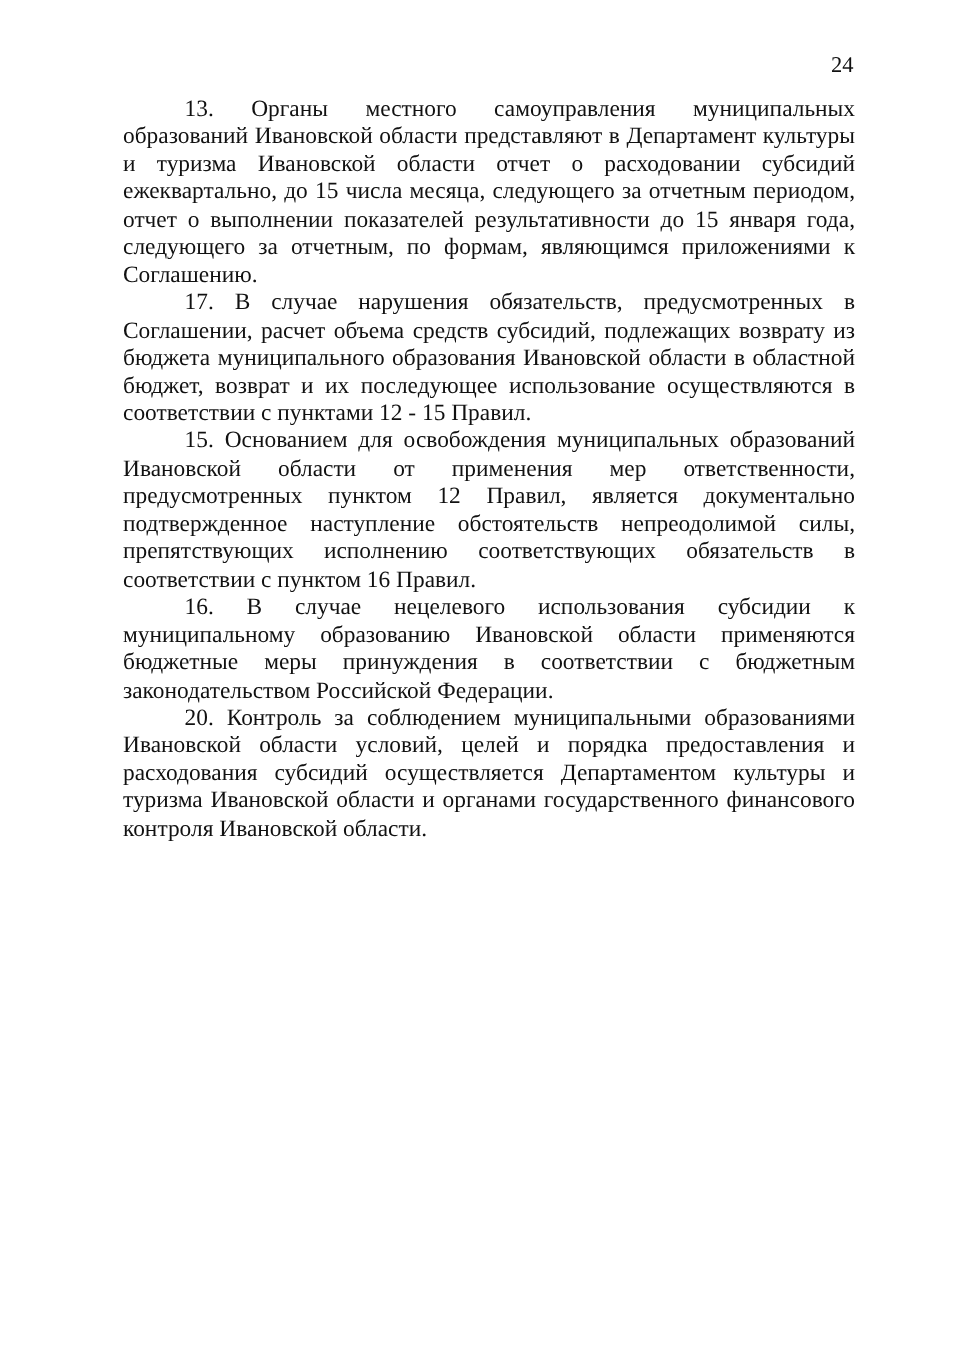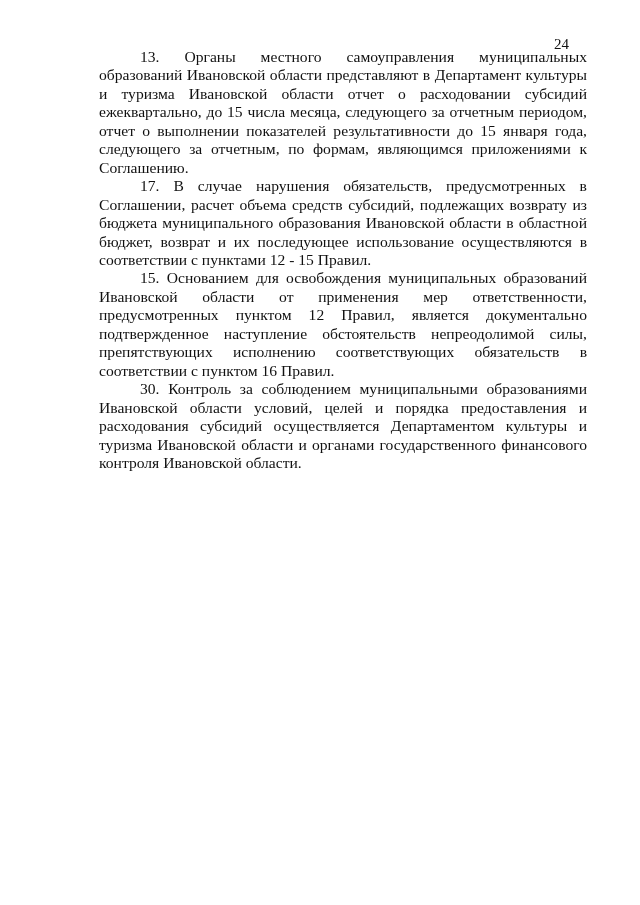--- a/index.html
+++ b/index.html
@@ -8,32 +8,33 @@
     position: absolute; left: 0; top: 0; width: 640px; height: 905px;
     background: #ffffff;
     font-family: "Liberation Serif", "DejaVu Serif", serif;
     color: #111111;
   }
   .page-number {
     position: absolute; top: 35px; right: 71px;
     font-size: 15px; line-height: 18px;
   }
   .content {
-    position: absolute; left: 82px; top: 48px; width: 488px;
-    font-size: 15.6px; line-height: 18.45px; margin-left: 17px;
+    position: absolute; left: 82px; top: 64px; width: 488px;
+    font-size: 15.6px; line-height: 18.45px;
   }
   .para {
     margin: 0; text-align: justify; text-indent: 41px;
     hyphens: none;
   }
 </style>
 </head>
 <body>
 
 <div class="page">
   <div class="page-number">24</div>
   <div class="content">
     <p class="para">13. Органы местного самоуправления муниципальных образований Ивановской области представляют в Департамент культуры и туризма Ивановской области отчет о расходовании субсидий ежеквартально, до 15 числа месяца, следующего за отчетным периодом, отчет о выполнении показателей результативности до 15 января года, следующего за отчетным, по формам, являющимся приложениями к Соглашению.</p>
     <p class="para">17. В случае нарушения обязательств, предусмотренных в Соглашении, расчет объема средств субсидий, подлежащих возврату из бюджета муниципального образования Ивановской области в областной бюджет, возврат и их последующее использование осуществляются в соответствии с пунктами 12 - 15 Правил.</p>
     <p class="para">15. Основанием для освобождения муниципальных образований Ивановской области от применения мер ответственности, предусмотренных пунктом 12 Правил, является документально подтвержденное наступление обстоятельств непреодолимой силы, препятствующих исполнению соответствующих обязательств в соответствии с пунктом 16 Правил.</p>
-    <p class="para">30. Контроль за соблюдением муниципальными образованиями Ивановской области условий, целей и порядка предоставления и расходования субсидий осуществляется Департаментом культуры и туризма Ивановской области и органами государственного финансового контроля Ивановской области.</p>
+    <p class="para">16. В случае нецелевого использования субсидии к муниципальному образованию Ивановской области применяются бюджетные меры принуждения в соответствии с бюджетным законодательством Российской Федерации.</p>
+    <p class="para">20. Контроль за соблюдением муниципальными образованиями Ивановской области условий, целей и порядка предоставления и расходования субсидий осуществляется Департаментом культуры и туризма Ивановской области и органами государственного финансового контроля Ивановской области.</p>
   </div>
 </div>
 
 </body></html>

